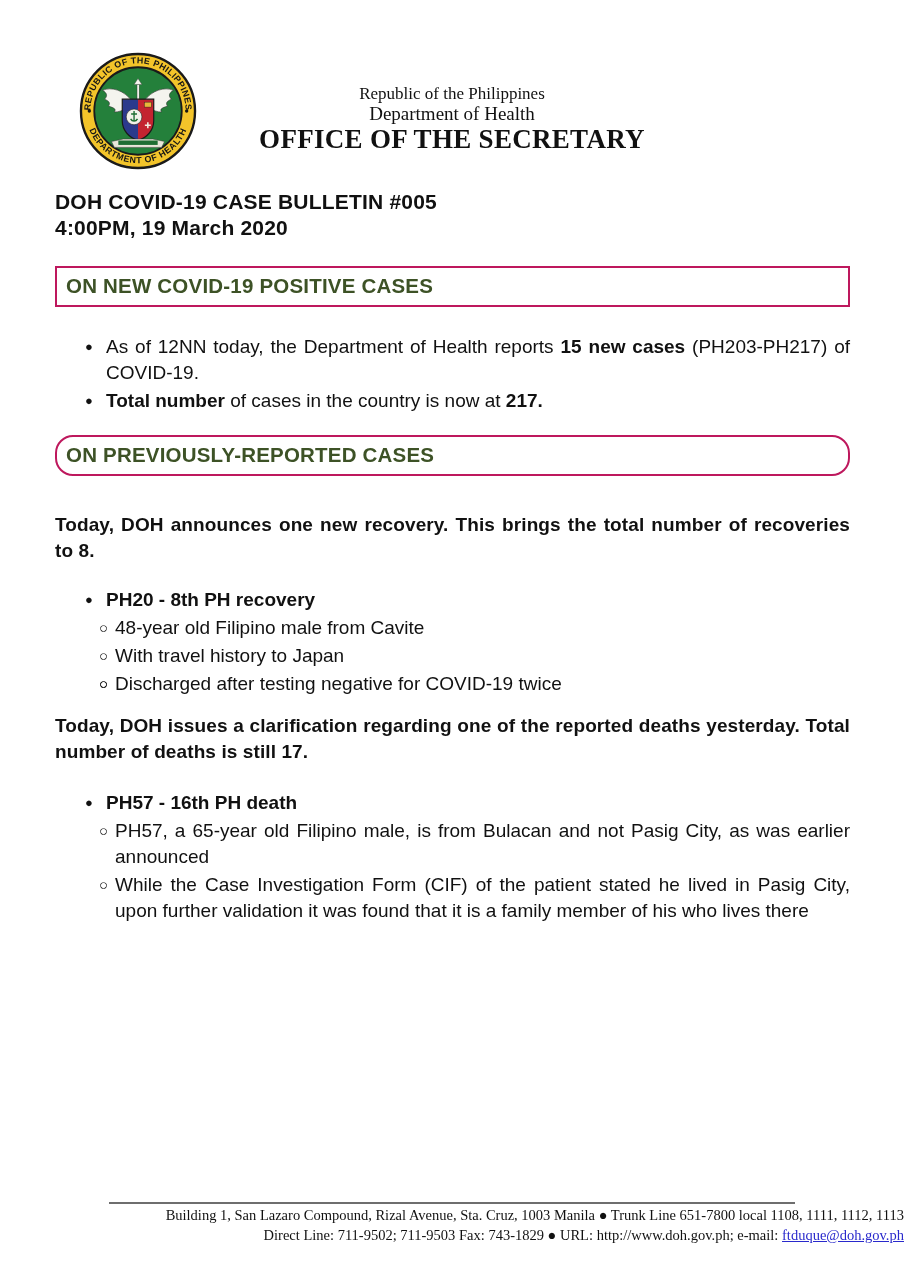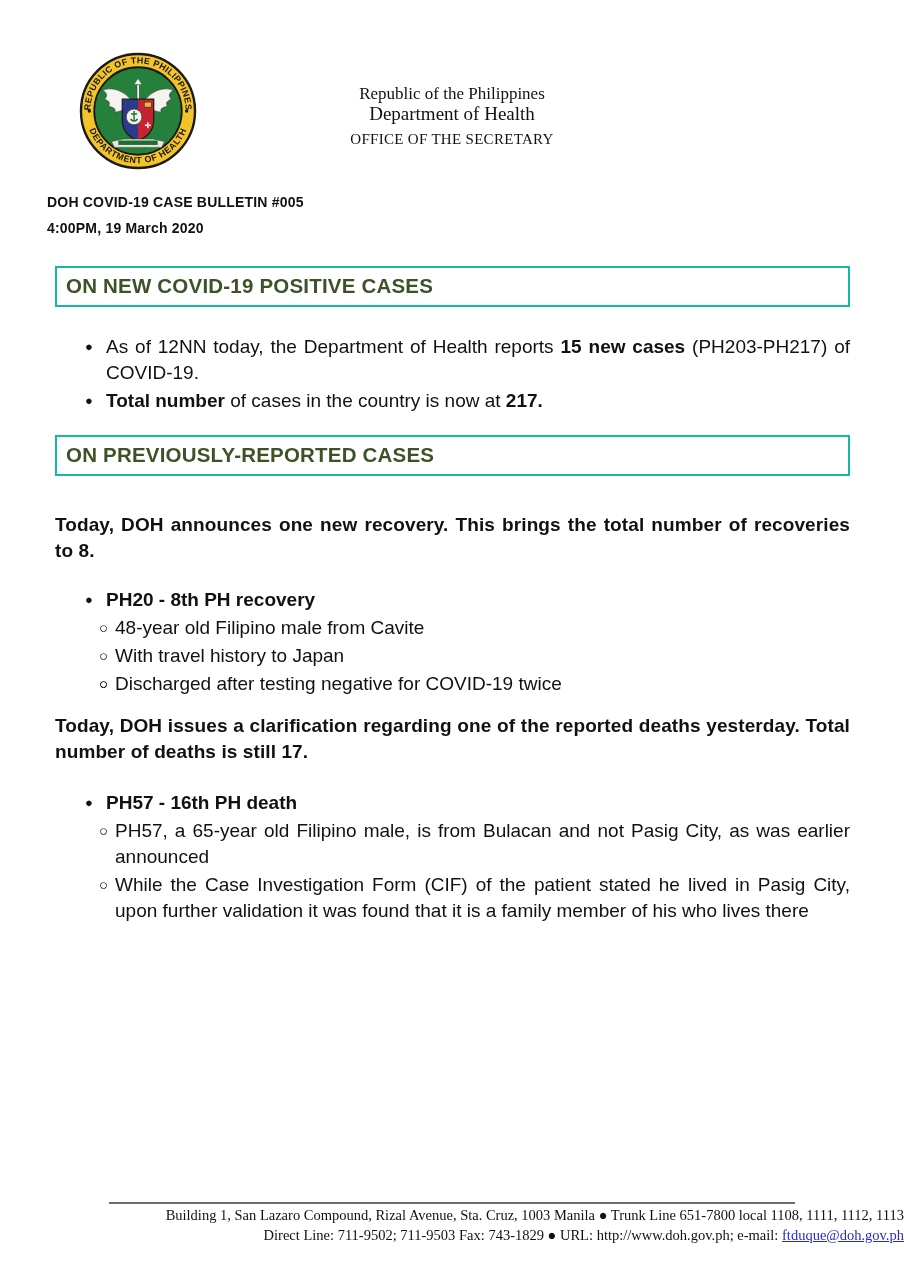--- a/index.html
+++ b/index.html
@@ -9,31 +9,31 @@
   }
 
   
   .seal-wrap { position:absolute; left:79px; top:52px; width:118px; height:118px; }
   .org-head {
     position:absolute; left:0; right:0; top:84px; text-align:center;
     font-family:"Liberation Serif", serif; color:#111;
   }
   .org-republic  { font-size:17px; line-height:19px; }
   .org-department{ font-size:19px; line-height:21px; }
-  .org-office    { font-size:15px; font-weight:400; line-height:25px; margin-top:3px; letter-spacing:0.3px; }
+  .org-office    { font-size:27px; font-weight:700; line-height:25px; margin-top:3px; letter-spacing:0.3px; }
 
-  .title-block { position:absolute; left:47px; top:189px; font-size:14px; font-weight:700; line-height:26px; letter-spacing:0.2px; }
+  .title-block { position:absolute; left:55px; top:189px; font-size:21px; font-weight:700; line-height:26px; letter-spacing:0.2px; }
 
   
   .body { position:absolute; left:55px; top:266px; width:795px; font-size:19px; line-height:26px; }
   .section-box {
-    border:2px solid #14b8a6; padding:5px 9px 6px; color:#3d5226;
+    border:2px solid #be185d; padding:5px 9px 6px; color:#3d5226;
     font-weight:700; font-size:20.5px; letter-spacing:0.2px; background:#fff;
   }
-  .box-2 { margin-top:21px; }
+  .box-2 { margin-top:21px;border-radius:18px; }
 
   .blist { margin-top:27px; }
   .blist.ph20 { margin-top:23px; }
   .blist.ph57 { margin-top:25px; }
   .row { position:relative; text-align:justify; }
   .row + .row { margin-top:2px; }
   .row.main { padding-left:51px; }
   .row.sub  { padding-left:60px; }
   .mk { position:absolute; top:0; line-height:26px; color:#111; }
   .row.main > .mk { left:30px; font-size:13px; }

